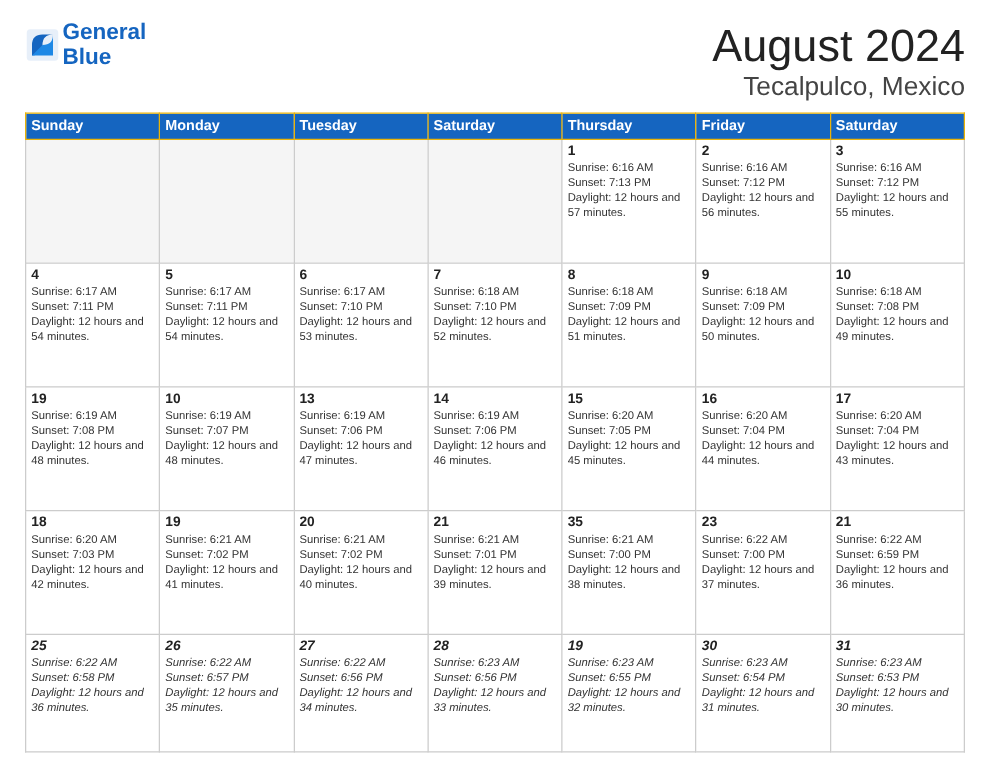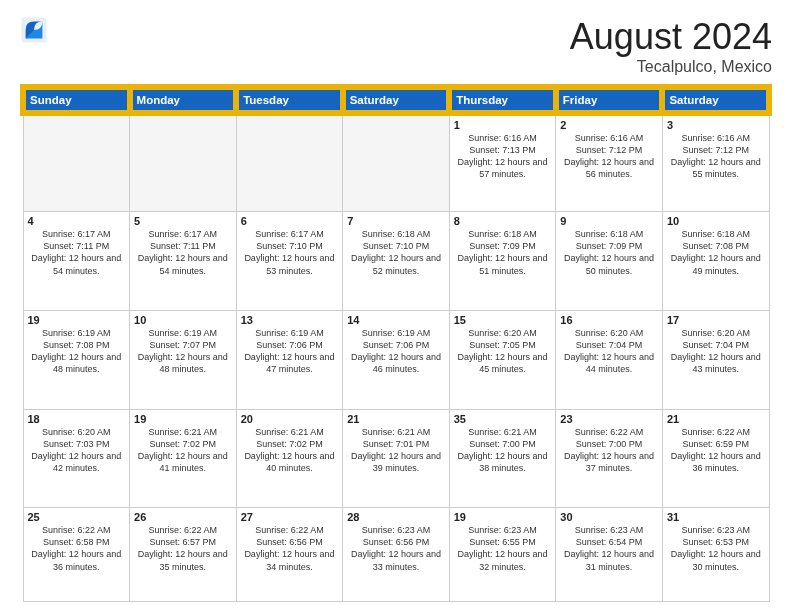--- a/index.html
+++ b/index.html
@@ -42,36 +42,36 @@
     .title-section {
       text-align: right;
     }
     .month-title {
       font-size: 36px;
       font-weight: normal;
       color: #222;
       text-align: center;
     }
     .location {
-      font-size: 16px;
+      font-size: 21px;
       color: #444;
     }
     .calendar-table {
       width: 100%;
       border-collapse: collapse;
       flex: 1;
     }
     .calendar-table th {
       background: #1565c0;
       color: #fff;
       font-size: 11.5px;
       font-weight: bold;
       padding: 4px 4px;
       text-align: left;
-      border: 6px solid #eab308;
+      border: 1px solid #eab308;
     }
     .calendar-table td {
       border: 1px solid #ccc;
       vertical-align: top;
       padding: 3px 4px;
       font-size: 9.2px;
       width: 14.28%;
       height: 80px;
       background: #fff;
     }
@@ -82,37 +82,41 @@
       font-size: 11px;
       font-weight: bold;
       color: #222;
       display: block;
       margin-bottom: 1px;
     }
     .day-info {
       color: #333;
       line-height: 1.35;
       font-size: 9px;
-      text-align: center;
     }
     tr:last-child td {
       height: 76px;
+      font-style: italic;
     }
   </style>
 </head>
 <body>
 
 <div class="page">
   <div class="header">
     <div class="logo">
       <svg class="logo-icon" viewBox="0 0 40 40">
         <rect x="2" y="2" width="36" height="36" rx="4" fill="#1565c0" opacity="0.1"></rect>
         <path d="M8 20 Q8 8 20 8 L32 8 Q20 8 20 20 Q20 32 8 32 Z" fill="#1565c0"></path>
         <path d="M20 20 Q32 20 32 8 L32 32 Q32 32 20 32 Q8 32 8 32 Z" fill="#1e88e5"></path>
       </svg>
+      <div class="logo-text">
+        <div><span class="logo-blue">General</span></div>
+        <div><span class="logo-blue">Blue</span></div>
+      </div>
     </div>
     <div class="title-section">
       <div class="month-title">August 2024</div>
       <div class="location">Tecalpulco, Mexico</div>
     </div>
   </div>
 
   <table class="calendar-table">
     <thead>
       <tr>

